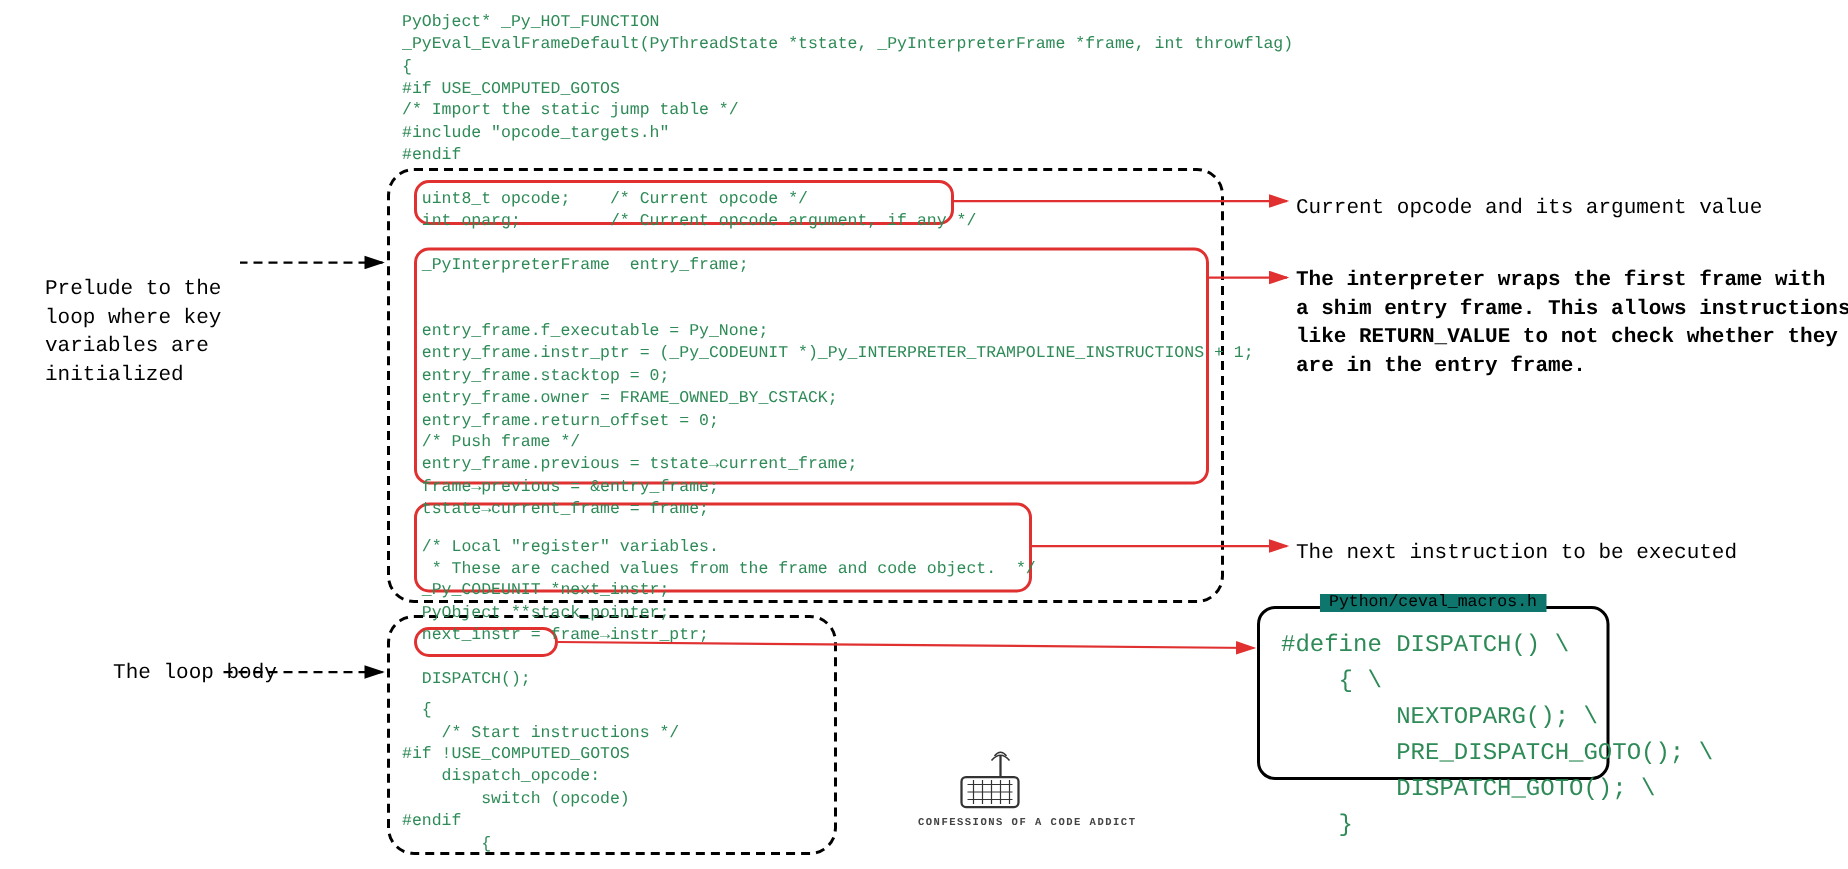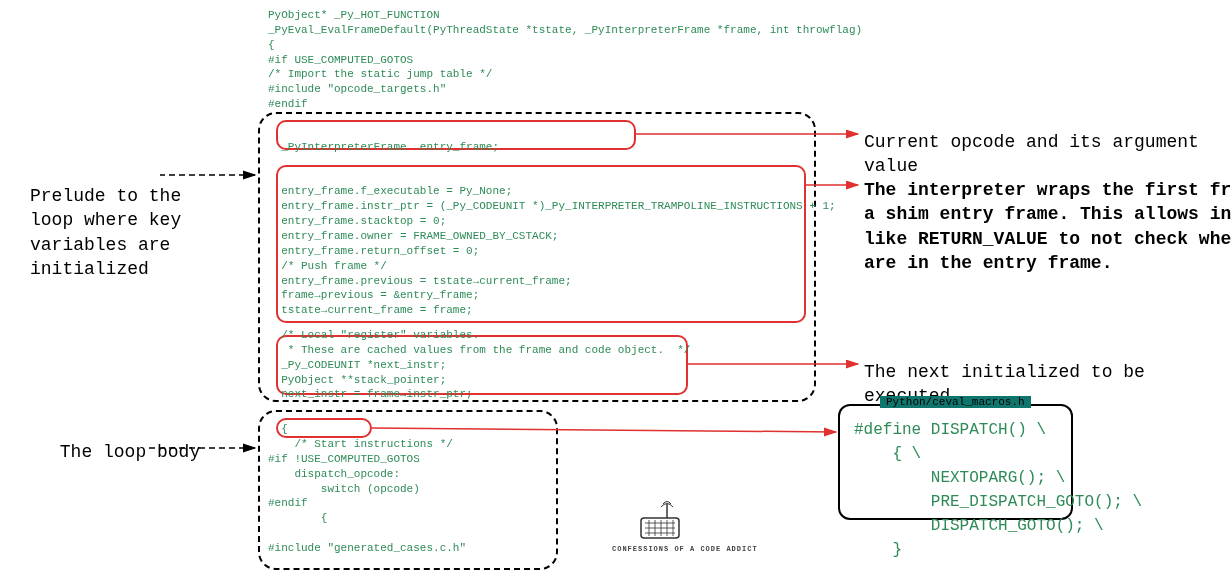--- a/index.html
+++ b/index.html
@@ -64,21 +64,21 @@
     height: 60px;
   }
   .box-dispatch {
     left: 276px;
     top: 418px;
     width: 96px;
     height: 20px;
   }
   .annotation {
     position: absolute;
-    font-size: 18px;
+    font-size: 14px;
     color: #000;
     line-height: 1.35;
   }
   .anno-left1 { left: 30px; top: 144px; width: 200px; text-align: left; margin-top: 40px; }
   .anno-left2 { left: 30px; top: 440px; width: 200px; text-align: center; }
   .anno-right1 { left: 864px; top: 130px; width: 350px; }
   .anno-right2 { left: 864px; top: 178px; width: 350px; }
   .anno-right3 { left: 864px; top: 360px; width: 350px; }
 
   .macro-box {
@@ -144,40 +144,43 @@
 
 <div class="code-area">
   <div class="code-line">PyObject* _Py_HOT_FUNCTION
 _PyEval_EvalFrameDefault(PyThreadState *tstate, _PyInterpreterFrame *frame, int throwflag)
 {
 #if USE_COMPUTED_GOTOS
 /* Import the static jump table */
 #include "opcode_targets.h"
 #endif</div>
   <div style="height:14px"></div>
+  <div class="code-line">  uint8_t opcode;    /* Current opcode */
+  int oparg;         /* Current opcode argument, if any */</div>
   <div style="height:14px"></div>
   <div class="code-line">  _PyInterpreterFrame  entry_frame;
 
 
   entry_frame.f_executable = Py_None;
   entry_frame.instr_ptr = (_Py_CODEUNIT *)_Py_INTERPRETER_TRAMPOLINE_INSTRUCTIONS + 1;
   entry_frame.stacktop = 0;
   entry_frame.owner = FRAME_OWNED_BY_CSTACK;
   entry_frame.return_offset = 0;
   /* Push frame */
   entry_frame.previous = tstate→current_frame;
   frame→previous = &amp;entry_frame;
   tstate→current_frame = frame;</div>
   <div style="height:10px"></div>
   <div class="code-line">  /* Local "register" variables.
    * These are cached values from the frame and code object.  */
   _Py_CODEUNIT *next_instr;
   PyObject **stack_pointer;
   next_instr = frame→instr_ptr;</div>
   <div style="height:14px"></div>
+  <div class="code-line">  DISPATCH();</div>
   <div style="height:6px"></div>
   <div class="code-line">  {
     /* Start instructions */
 #if !USE_COMPUTED_GOTOS
     dispatch_opcode:
         switch (opcode)
 #endif
         {
 
 #include "generated_cases.c.h"</div>
@@ -187,21 +190,21 @@
 loop where key
 variables are
 initialized</div>
 <div class="annotation anno-left2">The loop body</div>
 
 <div class="annotation anno-right1">Current opcode and its argument value</div>
 <div class="annotation anno-right2" style="white-space:pre;font-weight:bold;">The interpreter wraps the first frame with
 a shim entry frame. This allows instructions
 like RETURN_VALUE to not check whether they
 are in the entry frame.</div>
-<div class="annotation anno-right3">The next initialized to be executed</div>
+<div class="annotation anno-right3">The next instruction to be executed</div>
 
 <div class="macro-box"></div>
 <div class="macro-title">Python/ceval_macros.h</div>
 <div class="macro-code">#define DISPATCH() \
     { \
         NEXTOPARG(); \
         PRE_DISPATCH_GOTO(); \
         DISPATCH_GOTO(); \
     }</div>
 

